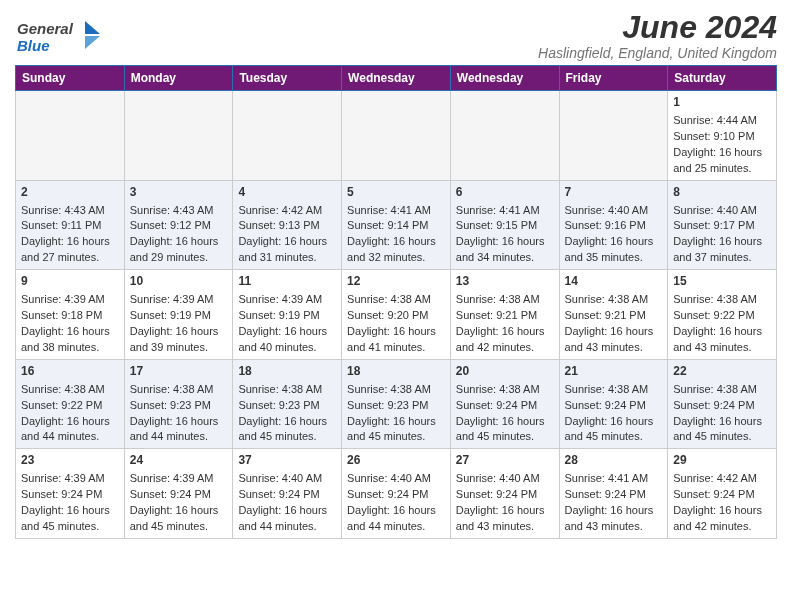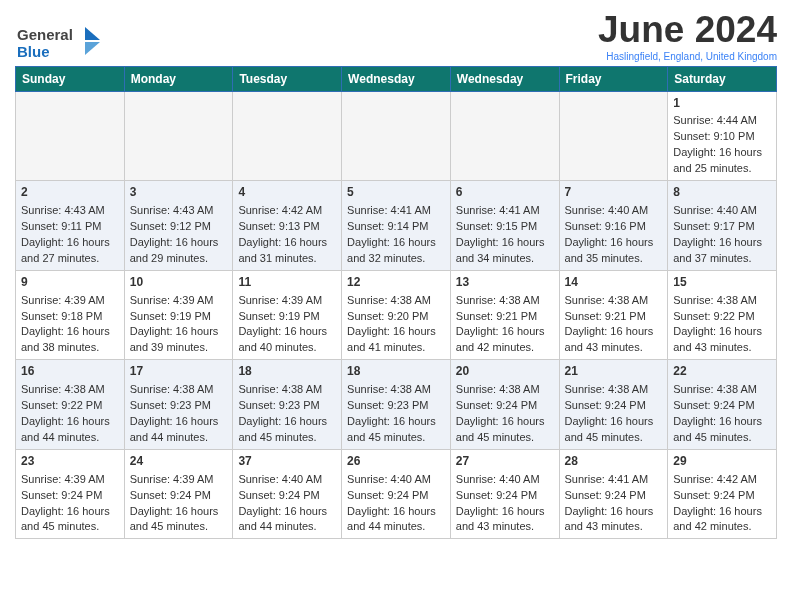--- a/index.html
+++ b/index.html
@@ -6,52 +6,53 @@
     body {
       font-family: Arial, sans-serif;
       background: #fff;
       width: 792px;
       min-height: 612px;
       padding: 10px 15px;
     }
     .header-row {
       display: flex;
       justify-content: space-between;
-      align-items: flex-end;
+      align-items: center;
       margin-bottom: 4px;
+      font-style: italic;
     }
     .logo {
       display: flex;
       align-items: center;
       gap: 4px;
     }
     .logo-icon {
       width: 28px;
       height: 28px;
     }
     .title-block {
       text-align: right;
     }
     .month-title {
-      font-size: 37px;
+      font-size: 32px;
       font-weight: bold;
       color: #333;
       line-height: 1.1;
     }
     .subtitle {
-      font-size: 10px;
-      color: #3b82f6;
+      font-size: 14px;
+      color: #737373;
     }
     .calendar {
       width: 100%;
       border-collapse: collapse;
       border: 1px solid #ccc;
     }
     .calendar th {
-      background: #0f766e;
+      background: #701a75;
       color: #fff;
       font-size: 12px;
       font-weight: bold;
       padding: 5px 6px;
       text-align: left;
       border: 1px solid #2e6db4;
     }
     .calendar td {
       vertical-align: top;
       border: 1px solid #ccc;

